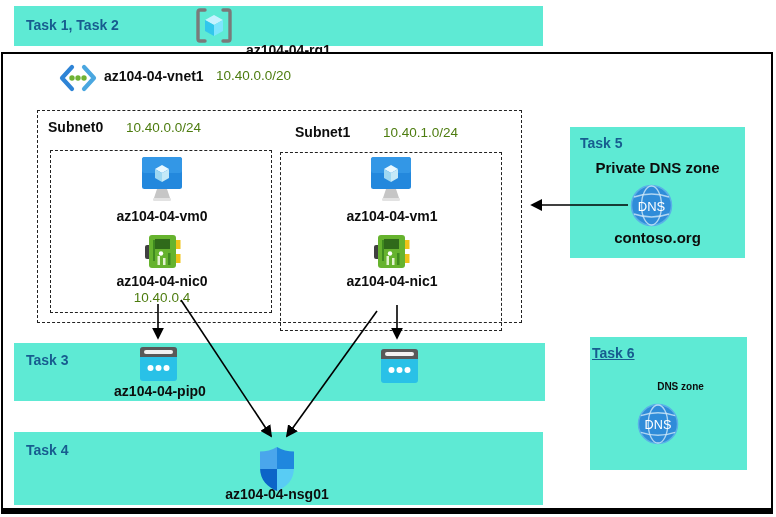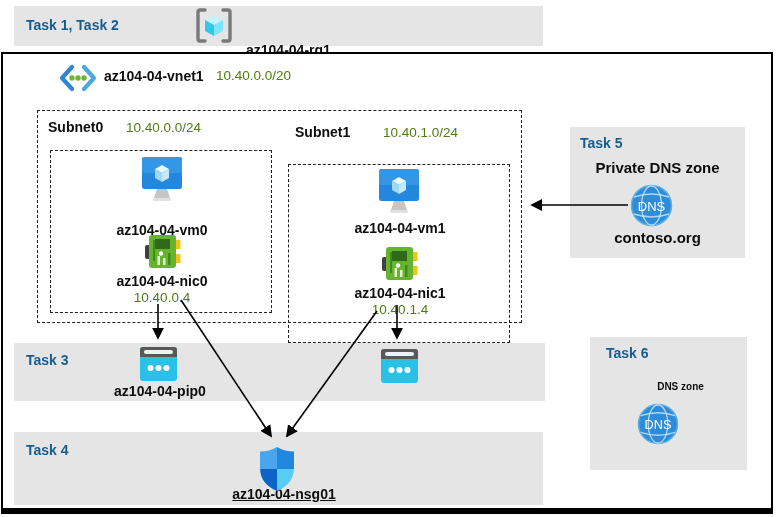--- a/index.html
+++ b/index.html
@@ -1,19 +1,19 @@
 <!DOCTYPE html>
 <html><head>
 <meta charset="utf-8">
 <style>
   html,body{margin:0;padding:0;background:#fff;}
   .stage{position:relative;width:776px;height:517px;background:#fff;overflow:hidden;
          font-family:"Liberation Sans",sans-serif;color:#111;}
   .abs{position:absolute;}
-  .band{background:#e5e5e5;}
+  .band{background:#5eead4;}
   .task-label{font-weight:700;font-size:14px;color:#175C8F;}
   .bold{font-weight:700;font-size:14px;color:#0d0d0d;}
   .reg{font-weight:400;font-size:13.5px;color:#4d7c0f;}
   .outer-rect{position:absolute;left:1px;top:52px;width:772px;height:462px;
               border:2px solid #000;border-bottom-width:6px;box-sizing:border-box;background:#fff;}
   .dashed{position:absolute;border:1.4px dashed #222;box-sizing:border-box;background:transparent;}
   .ctr{text-align:center;}
   svg{display:block;}
   .arrow-layer{position:absolute;left:0;top:0;width:776px;height:517px;pointer-events:none;z-index:30;}
   .z20{z-index:20;}
@@ -63,40 +63,40 @@
       <svg width="42" height="46" viewBox="0 0 42 46">
         <rect x="1" y="0" width="40" height="32" rx="2.5" fill="#2388dd"></rect>
         <rect x="1" y="0" width="40" height="16" rx="2.5" fill="#3397e6"></rect>
         <polygon points="21,8 28,12 21,16 14,12" fill="#e8f8ff"></polygon>
         <polygon points="14,12 21,16 21,25 14,21" fill="#9ed8f2"></polygon>
         <polygon points="21,16 28,12 28,21 21,25" fill="#c4e9f8"></polygon>
         <polygon points="16,32 26,32 29,41 13,41" fill="#c6c6c6"></polygon>
         <rect x="12" y="41" width="18" height="3" rx="1.2" fill="#e2e2e2"></rect>
       </svg>
     </span>
-    <div class="abs bold ctr" style="left:0;top:71px;width:222px;text-align:center;">az104-04-vm0</div>
+    <div class="abs bold ctr" style="left:0;top:57px;width:222px;text-align:center;">az104-04-vm0</div>
     <span class="abs" style="left:92px;top:81px;">
       <svg width="38" height="39" viewBox="0 0 38 39">
         <rect x="2" y="13" width="6" height="14" rx="2" fill="#404040"></rect>
         <rect x="6" y="3" width="27" height="33" rx="3" fill="#66b32e"></rect>
         <rect x="33" y="8" width="4.5" height="9" fill="#efc319"></rect>
         <rect x="33" y="22" width="4.5" height="9" fill="#efc319"></rect>
         <rect x="12" y="7" width="15" height="10" fill="#2f6a1a"></rect>
         <rect x="10" y="8" width="2" height="21" fill="#3f8a1f"></rect>
         <circle cx="18" cy="21.5" r="2.2" fill="#ffffff"></circle>
         <rect x="14.5" y="24" width="2.5" height="9" fill="#e4f2d0"></rect>
         <rect x="20" y="26" width="2.5" height="7" fill="#e4f2d0"></rect>
         <rect x="25" y="21" width="2.5" height="12" fill="#3f8a1f"></rect>
       </svg>
     </span>
     <div class="abs bold ctr" style="left:0;top:122px;width:222px;">az104-04-nic0</div>
     <div class="abs reg ctr" style="left:0;top:139px;width:222px;">10.40.0.4</div>
   </div>
 
-  <div class="dashed" style="left:288px;top:152px;width:222px;height:179px;margin-top:12px;">
+  <div class="dashed" style="left:280px;top:152px;width:222px;height:179px;">
     <span class="abs" style="left:89px;top:4px;">
       <svg width="42" height="46" viewBox="0 0 42 46">
         <rect x="1" y="0" width="40" height="32" rx="2.5" fill="#2388dd"></rect>
         <rect x="1" y="0" width="40" height="16" rx="2.5" fill="#3397e6"></rect>
         <polygon points="21,8 28,12 21,16 14,12" fill="#e8f8ff"></polygon>
         <polygon points="14,12 21,16 21,25 14,21" fill="#9ed8f2"></polygon>
         <polygon points="21,16 28,12 28,21 21,25" fill="#c4e9f8"></polygon>
         <polygon points="16,32 26,32 29,41 13,41" fill="#c6c6c6"></polygon>
         <rect x="12" y="41" width="18" height="3" rx="1.2" fill="#e2e2e2"></rect>
       </svg>
@@ -110,21 +110,20 @@
         <rect x="33" y="22" width="4.5" height="9" fill="#efc319"></rect>
         <rect x="12" y="7" width="15" height="10" fill="#2f6a1a"></rect>
         <rect x="10" y="8" width="2" height="21" fill="#3f8a1f"></rect>
         <circle cx="18" cy="21.5" r="2.2" fill="#ffffff"></circle>
         <rect x="14.5" y="24" width="2.5" height="9" fill="#e4f2d0"></rect>
         <rect x="20" y="26" width="2.5" height="7" fill="#e4f2d0"></rect>
         <rect x="25" y="21" width="2.5" height="12" fill="#3f8a1f"></rect>
       </svg>
     </span>
     <div class="abs bold ctr" style="left:0;top:120px;width:222px;">az104-04-nic1</div>
-    <div class="abs reg ctr" style="left:0;top:137px;width:222px;">10.40.1.4</div>
   </div>
 
   <div class="abs band" style="left:570px;top:127px;width:175px;height:131px;text-decoration:underline;">
     <span class="abs task-label" style="left:10px;top:8px;">Task 5</span>
     <div class="abs bold ctr" style="left:0;top:32px;width:175px;font-size:15px;">Private DNS zone</div>
     <span class="abs" style="left:60px;top:57px;">
       <svg width="43" height="43" viewBox="0 0 43 43">
         <circle cx="21.5" cy="21.5" r="20" fill="#2f8cd9" stroke="#5ab0e8" stroke-width="1.5"></circle>
         <ellipse cx="21.5" cy="21.5" rx="10" ry="19.5" fill="none" stroke="#cfe8f8" stroke-width="1.4" opacity="0.8"></ellipse>
         <path d="M4 13 Q21.5 7 39 13" fill="none" stroke="#cfe8f8" stroke-width="1.4" opacity="0.8"></path>
@@ -154,21 +153,21 @@
       <rect x="0" y="0" width="37" height="34" rx="3" fill="#29c1e7"></rect>
       <path d="M0 10 V3 Q0 0 3 0 H34 Q37 0 37 3 V10 Z" fill="#595959"></path>
       <rect x="4" y="3" width="29" height="4" rx="2" fill="#f2f2f2"></rect>
       <circle cx="10.5" cy="21" r="3" fill="#fff"></circle>
       <circle cx="18.5" cy="21" r="3" fill="#fff"></circle>
       <circle cx="26.5" cy="21" r="3" fill="#fff"></circle>
     </svg>
   </span>
 
   <div class="abs band" style="left:590px;top:337px;width:157px;height:133px;">
-    <span class="abs task-label" style="left:16px;top:8px;">Task 6</span>
+    <span class="abs task-label" style="left:2px;top:8px;text-decoration:underline;">Task 6</span>
     <div class="abs bold ctr" style="left:12px;top:44px;width:157px;font-size:10px;">DNS zone</div>
     <span class="abs" style="left:47px;top:66px;">
       <svg width="42" height="42" viewBox="0 0 43 43">
         <circle cx="21.5" cy="21.5" r="20" fill="#2f8cd9" stroke="#5ab0e8" stroke-width="1.5"></circle>
         <ellipse cx="21.5" cy="21.5" rx="10" ry="19.5" fill="none" stroke="#cfe8f8" stroke-width="1.4" opacity="0.8"></ellipse>
         <path d="M4 13 Q21.5 7 39 13" fill="none" stroke="#cfe8f8" stroke-width="1.4" opacity="0.8"></path>
         <path d="M4 30 Q21.5 36 39 30" fill="none" stroke="#cfe8f8" stroke-width="1.4" opacity="0.8"></path>
         <text x="21.5" y="26.5" text-anchor="middle" font-size="13" fill="#ffffff" font-family="Liberation Sans, sans-serif">DNS</text>
       </svg>
     </span>
@@ -185,21 +184,21 @@
         </clipPath>
       </defs>
       <g clip-path="url(#shieldClip)">
         <rect x="0" y="0" width="19" height="23" fill="#4aa6ec"></rect>
         <rect x="19" y="0" width="19" height="23" fill="#1f87de"></rect>
         <rect x="0" y="23" width="19" height="23" fill="#0c64c8"></rect>
         <rect x="19" y="23" width="19" height="23" fill="#59ccf4"></rect>
       </g>
     </svg>
   </span>
-  <div class="abs bold ctr" style="left:214px;top:486px;width:140px;text-decoration:underline;">az104-04-nsg01</div>
+  <div class="abs bold ctr" style="left:207px;top:486px;width:140px;">az104-04-nsg01</div>
 
   <svg class="arrow-layer" viewBox="0 0 776 517">
     <defs>
       <marker id="ah" viewBox="0 0 10 10" refX="8.5" refY="5" markerWidth="7.5" markerHeight="7.5" orient="auto-start-reverse">
         <path d="M0,0 L10,5 L0,10 z" fill="#000"></path>
       </marker>
     </defs>
     <line x1="158" y1="304" x2="158" y2="338" stroke="#000" stroke-width="1.6" marker-end="url(#ah)"></line>
     <line x1="397" y1="305" x2="397" y2="338" stroke="#000" stroke-width="1.6" marker-end="url(#ah)"></line>
     <line x1="181" y1="300" x2="271" y2="436" stroke="#000" stroke-width="1.6" marker-end="url(#ah)"></line>

